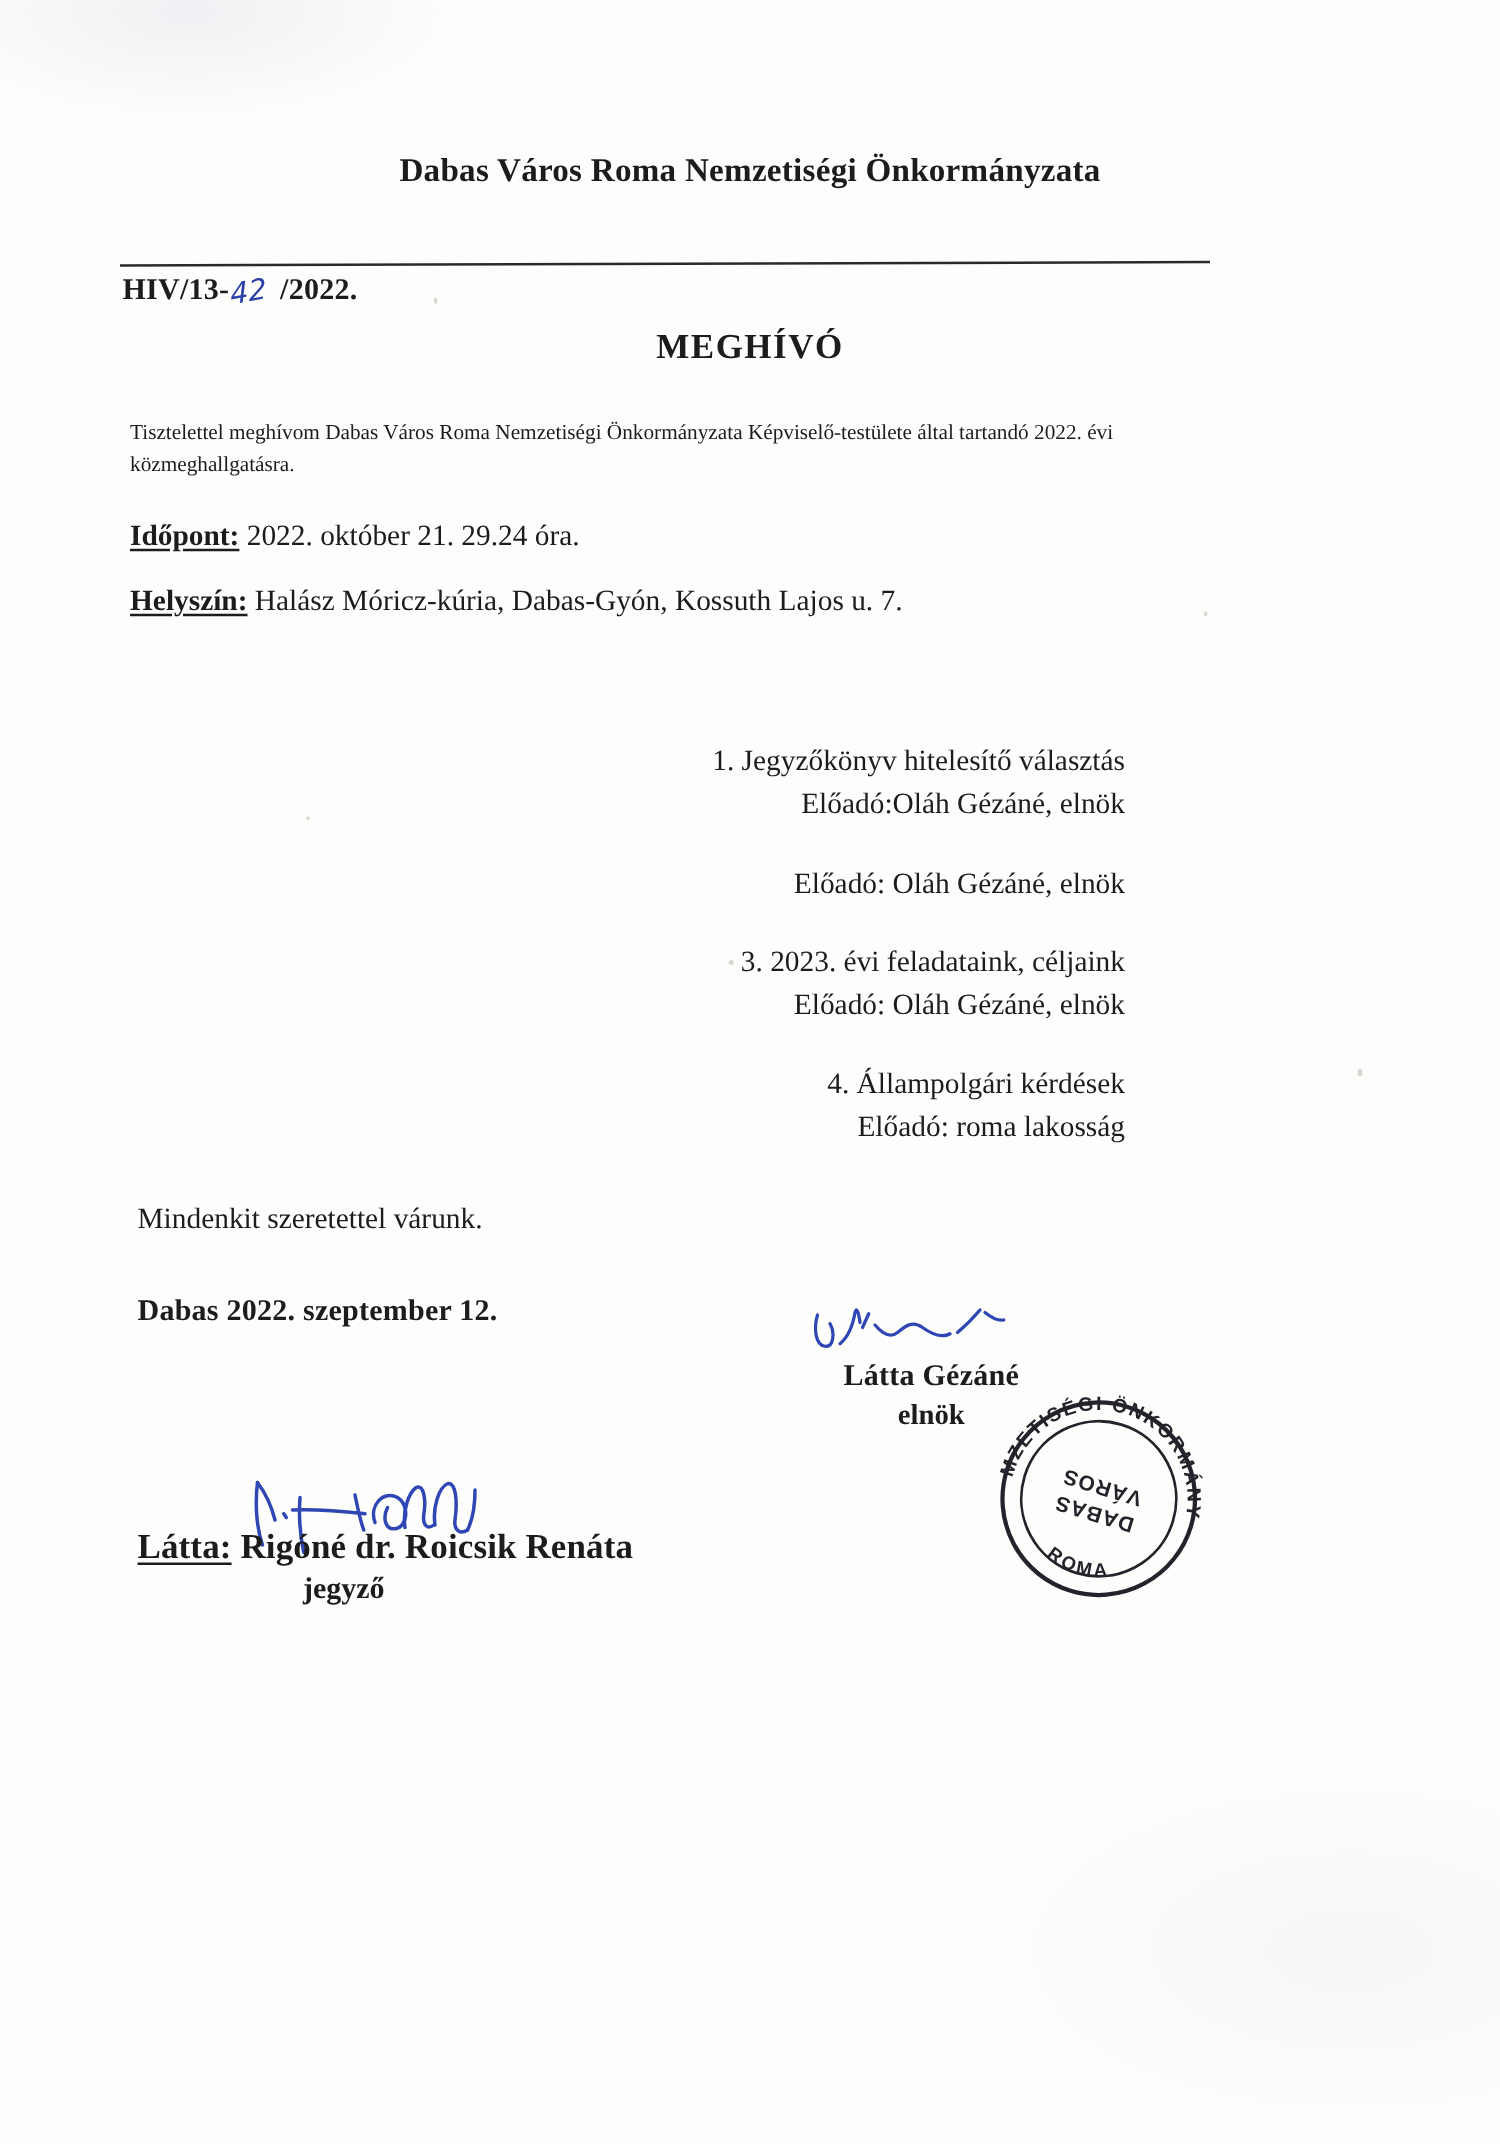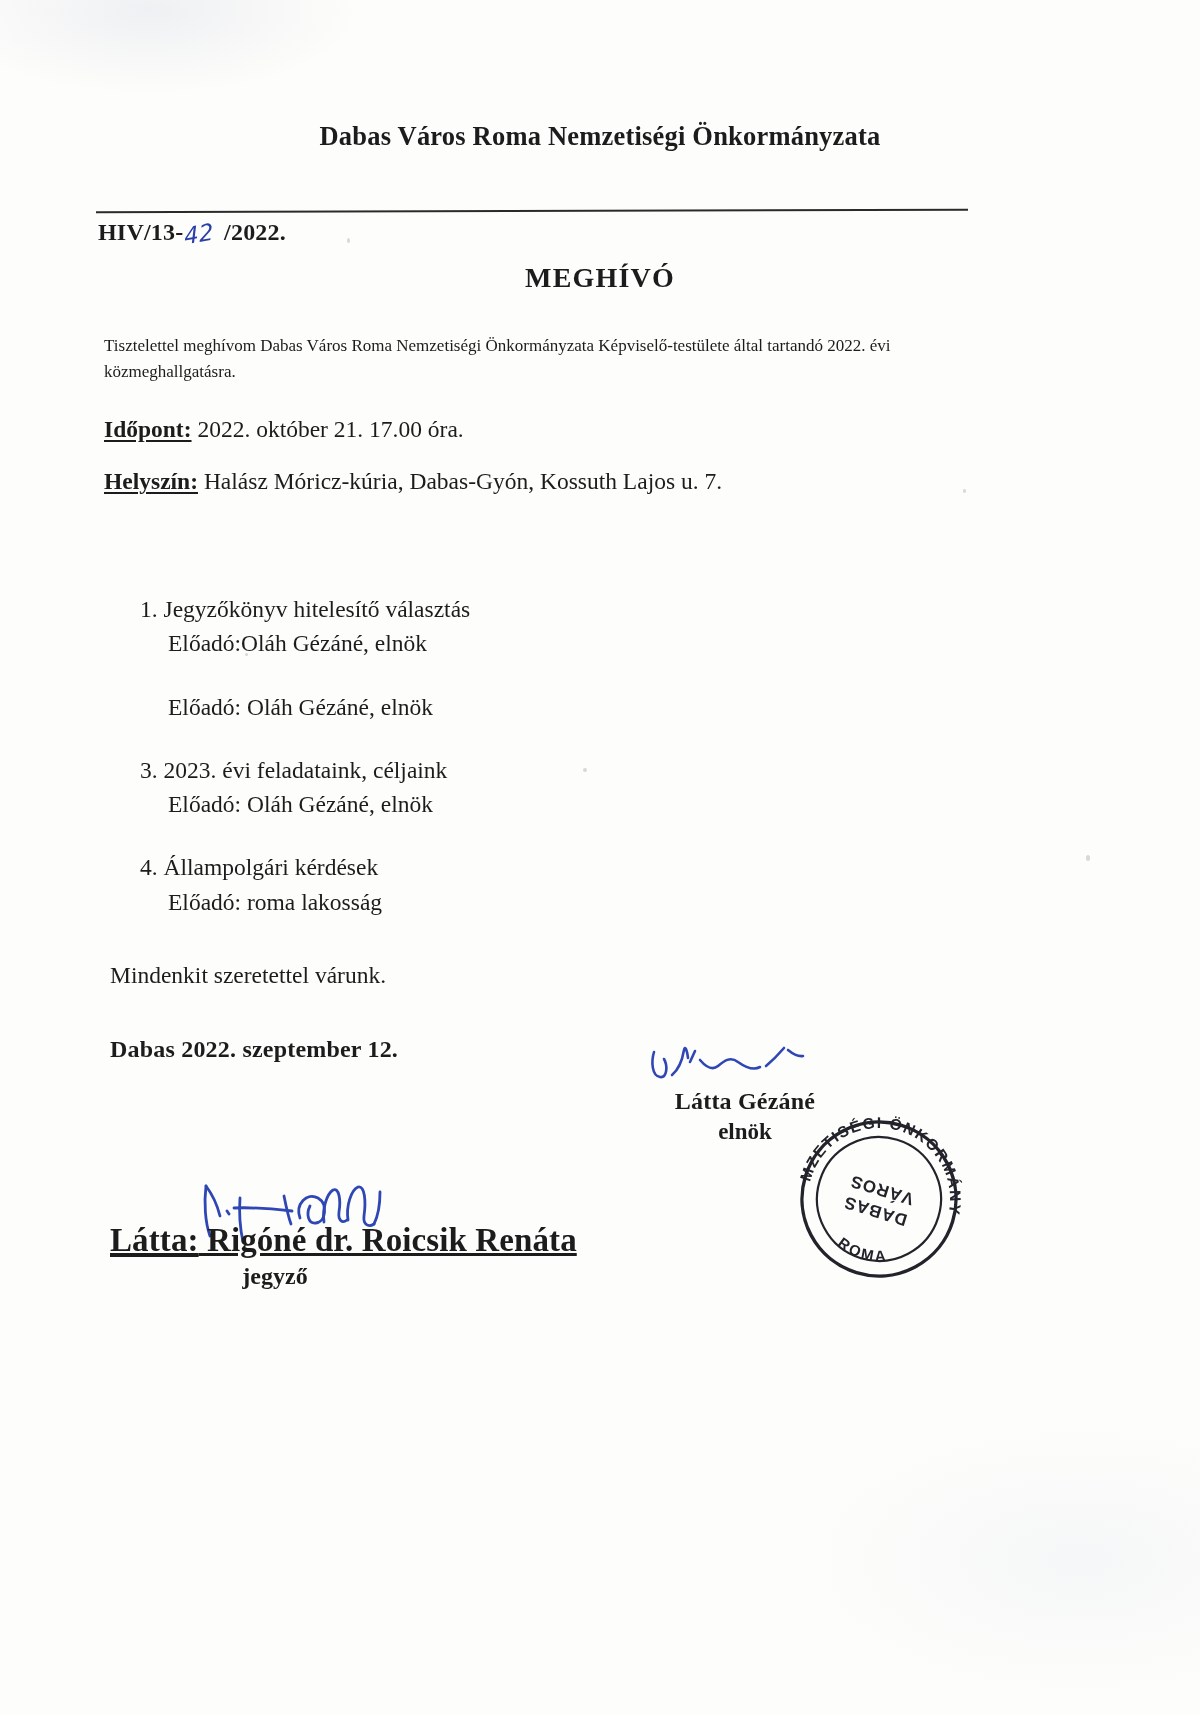--- a/index.html
+++ b/index.html
@@ -127,20 +127,21 @@
     text-decoration-thickness: 2px;
   }
 
   .agenda {
     position: absolute;
     left: 140px;
     top: 592px;
     width: 760px;
     font-size: 23.5px;
     line-height: 1.46;
+    text-align: right;
   }
   .agenda-item { margin-bottom: 29px; }
   .agenda-item .title { white-space: pre; }
   .agenda-item .speaker {
     padding-left: 28px;
   }
 
   .closing {
     position: absolute;
     left: 110px;
@@ -184,25 +185,24 @@
     pointer-events: none;
   }
 
   .sig-left {
     position: absolute;
     left: 110px;
     top: 1222px;
     width: 360px;
   }
   .sig-left .name {
-    font-size: 33px;
+    font-size: 28px;
     font-weight: bold;
     white-space: nowrap;
     letter-spacing: .1px;
-    text-decoration: underline;
   }
   .sig-left .name .lbl {
     text-decoration: underline;
     text-underline-offset: 4px;
     text-decoration-thickness: 2.4px;
   }
   .sig-left .role {
     font-size: 24px;
     font-weight: bold;
     text-align: center;
@@ -246,21 +246,21 @@
   </div>
 
   <div class="rule"></div>
 
   <div class="docref"><span>HIV/13-</span><span class="hand-num">42</span><span>/2022.</span></div>
 
   <div class="doctitle">MEGHÍVÓ</div>
 
   <div class="intro">Tisztelettel meghívom  Dabas Város Roma Nemzetiségi Önkormányzata Képviselő-testülete által tartandó 2022. évi közmeghallgatásra.</div>
 
-  <div class="field field-when"><span class="lbl">Időpont:</span><span> 2022. október 21.  17.00 óra.</span></div>
+  <div class="field field-when"><span class="lbl">Időpont:</span><span> 2022. október 21.  29.24 óra.</span></div>
 
   <div class="field field-where"><span class="lbl">Helyszín:</span><span> Halász Móricz-kúria, Dabas-Gyón, Kossuth Lajos u. 7.</span></div>
 
 
   <div class="agenda">
     <div class="agenda-item">
       <div class="title"><span>1.</span> <span>Jegyzőkönyv hitelesítő választás</span></div>
       <div class="speaker">Előadó:Oláh Gézáné, elnök</div>
     </div>
     <div class="agenda-item">

